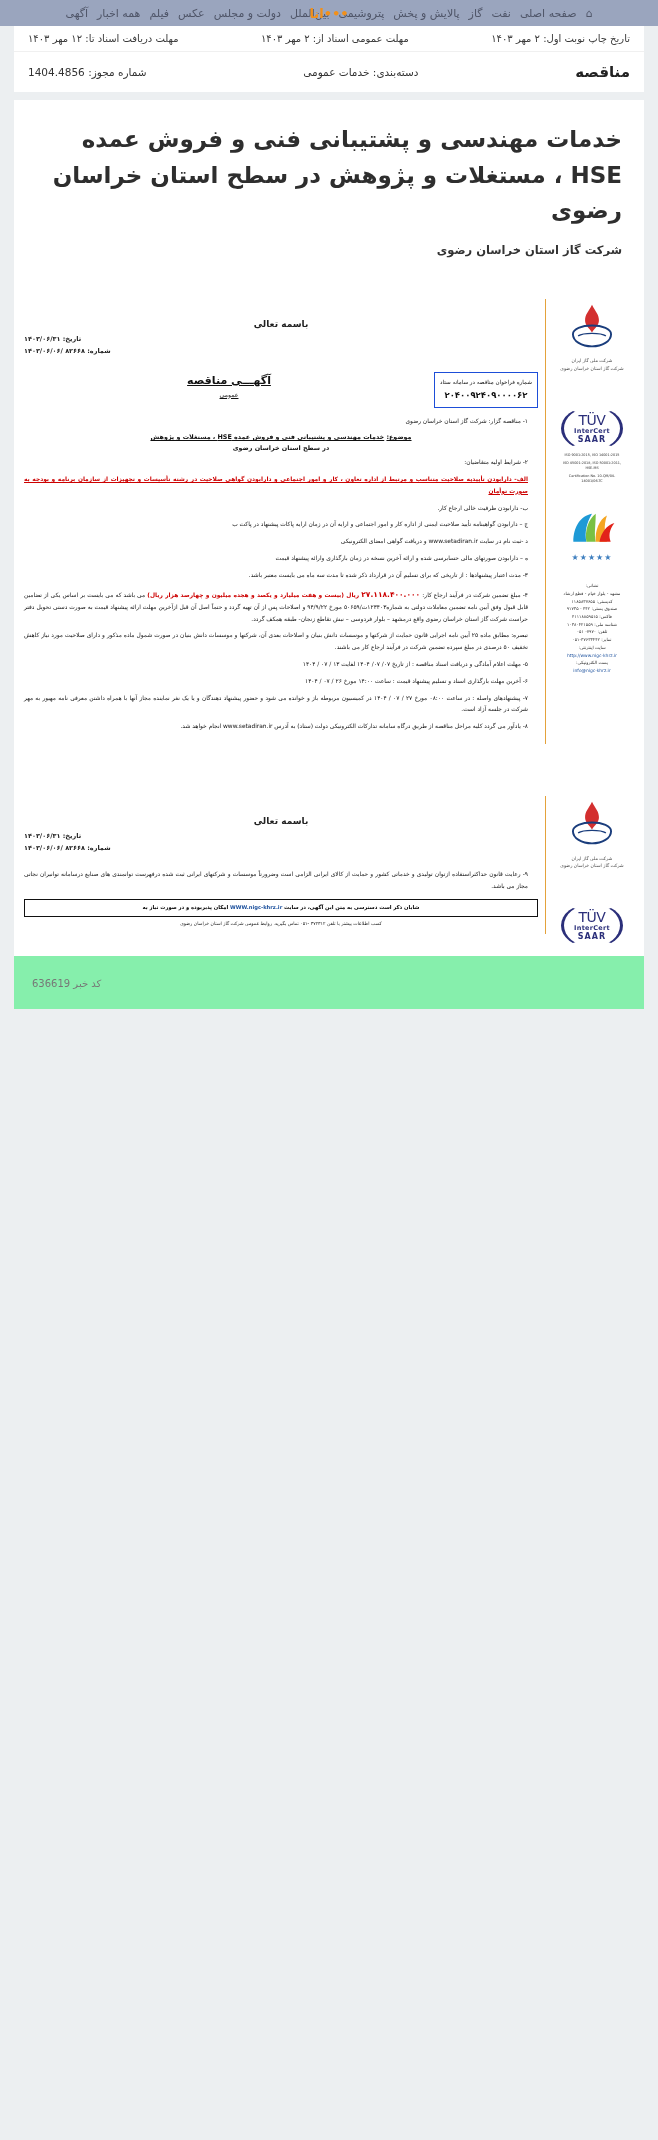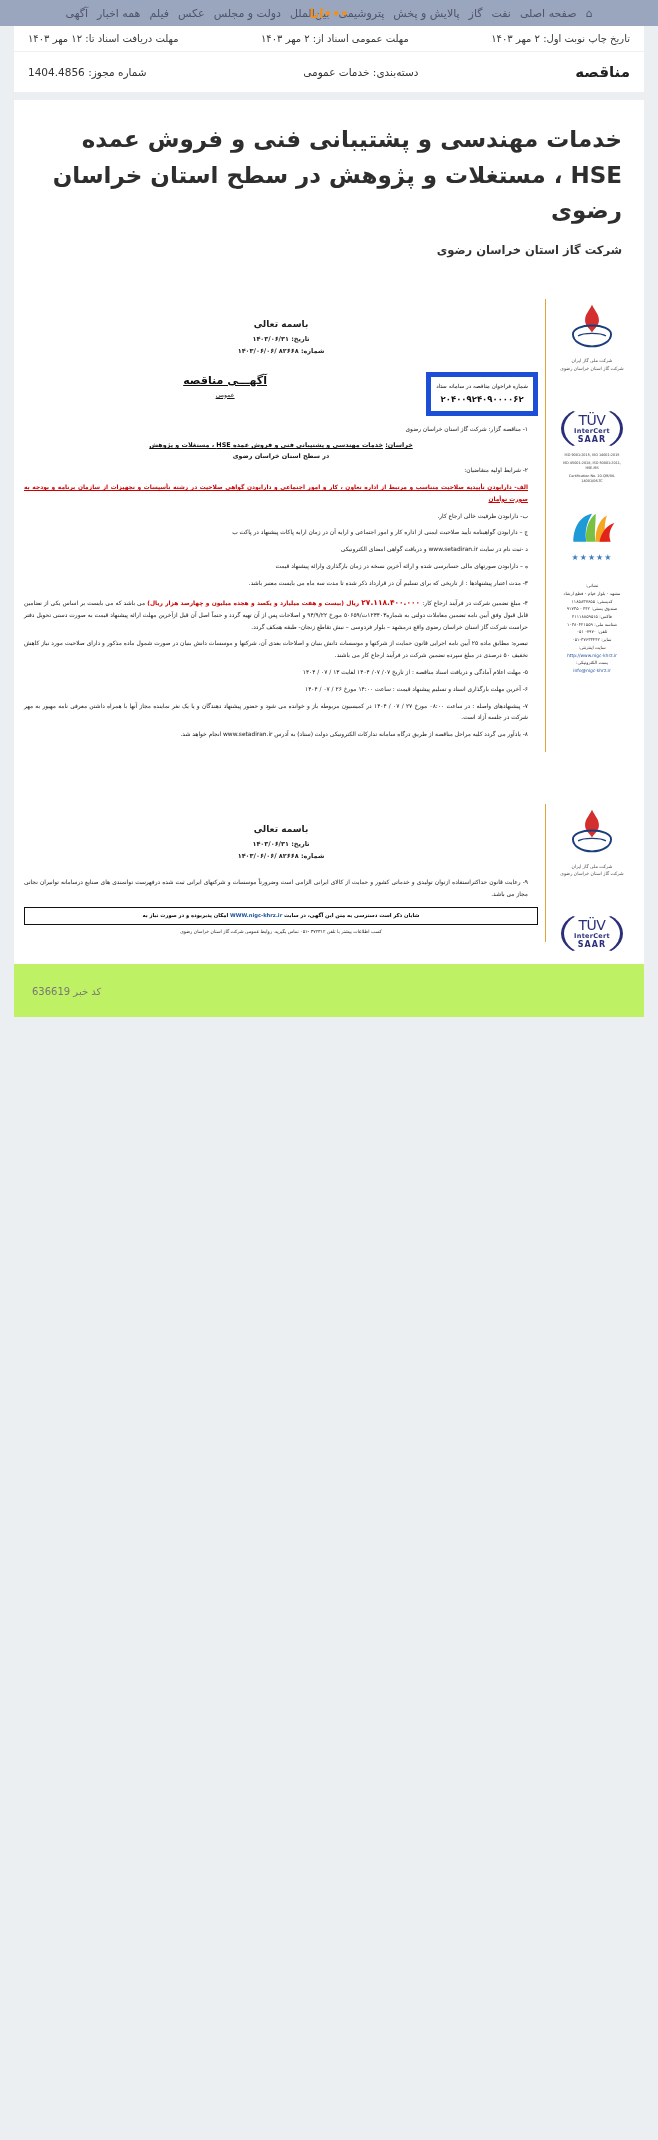--- a/index.html
+++ b/index.html
@@ -191,36 +191,36 @@
 
   .basmala {
     text-align:center;
     font-size: 9px;
     font-weight:bold;
     color:#222;
     margin-bottom: 4px;
     letter-spacing: .5px;
   }
   .dateblock {
-    text-align:center;
+    text-align:left;
     font-size: 6.5px;
     line-height:1.9;
     color:#222;
     margin-bottom: 14px;
     font-weight:bold;
   }
 
   .title-row {
     display:flex;
     align-items:flex-start;
     justify-content:space-between;
     margin: 4px 0 8px 0;
   }
   .ref-box {
-    border:5px solid #1d4ed8;
+    border:1px solid #1d4ed8;
     padding: 4px 5px;
     font-size: 5.6px;
     line-height:1.9;
     text-align:center;
     color:#111;
     min-width: 104px;
   }
   .ref-box .refnum { font-size:8.5px; font-weight:bold; letter-spacing:.4px; }
   .ann-title { text-align:center; flex:1; padding-top:2px;}
   .ann-title .t1 {
@@ -268,21 +268,21 @@
     text-align:center;
     color:#222;
     line-height:1.8;
     margin-top:2px;
   }
 
   .page-sep { height: 24px; }
 
   
   .footer-code {
-    background:#bef264;
+    background:#86efac;
     margin: 0 14px;
     padding: 16px 18px 18px 18px;
     text-align:left;
     direction:ltr;
   }
   .footer-code span {
     font-size: 10px;
     color:#777;
     direction:rtl;
     display:inline-block;
@@ -408,21 +408,21 @@
             <div class="refnum">۲۰۴۰۰۹۲۴۰۹۰۰۰۰۶۲</div>
           </div>
           <div class="ann-title">
             <div class="t1">آگهـــی مناقصه</div>
             <div class="t2">عمومی</div>
           </div>
         </div>
 
         <div class="clause">۱- مناقصه گزار: شرکت گاز استان خراسان رضوی</div>
         <div class="subject-line">
-          <span class="ul2">خراسان:</span>
+          <span class="ul2">موضوع:</span>
           <span class="ul2">خدمات مهندسی و پشتیبانی فنی و فروش عمده HSE ، مستغلات و پژوهش</span>
         </div>
         <div class="subject-line">در سطح استان خراسان رضوی</div>
 
         <div class="clause">۲- شرایط اولیه متقاضیان:</div>
         <div class="clause red ul">الف- دارابودن تأییدیه صلاحیت متناسب و مرتبط از اداره تعاون ، کار و امور اجتماعی و دارابودن گواهی صلاحیت در رشته تأسیسات و تجهیزات از سازمان برنامه و بودجه به صورت توأمان</div>
         <div class="clause">ب- دارابودن ظرفیت خالی ارجاع کار.</div>
         <div class="clause">ج – دارابودن گواهینامه تأیید صلاحیت ایمنی از اداره کار و امور اجتماعی و ارایه آن در زمان ارایه پاکات پیشنهاد در پاکت ب</div>
         <div class="clause">د -ثبت نام در سایت www.setadiran.ir و دریافت گواهی امضای الکترونیکی</div>
         <div class="clause">ه – دارابودن صورتهای مالی حسابرسی شده و ارائه آخرین نسخه در زمان بارگذاری وارائه پیشنهاد قیمت</div>

